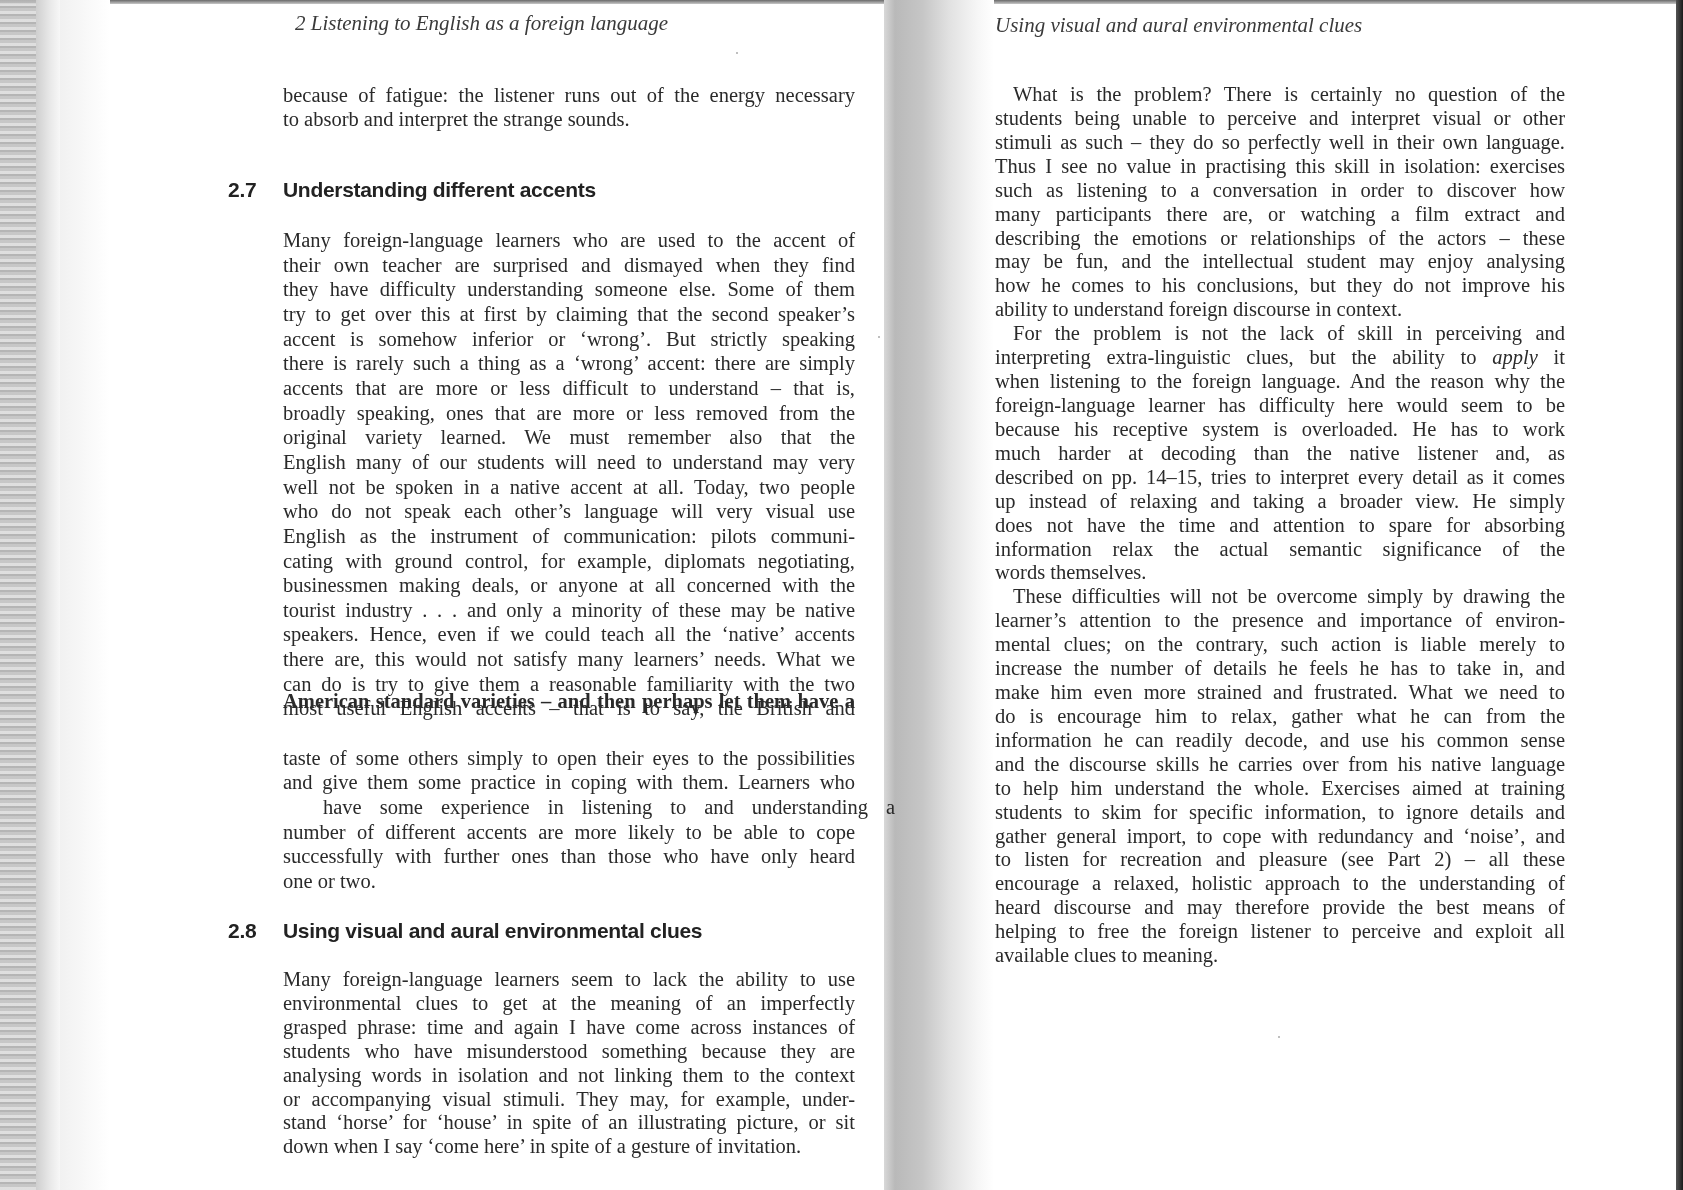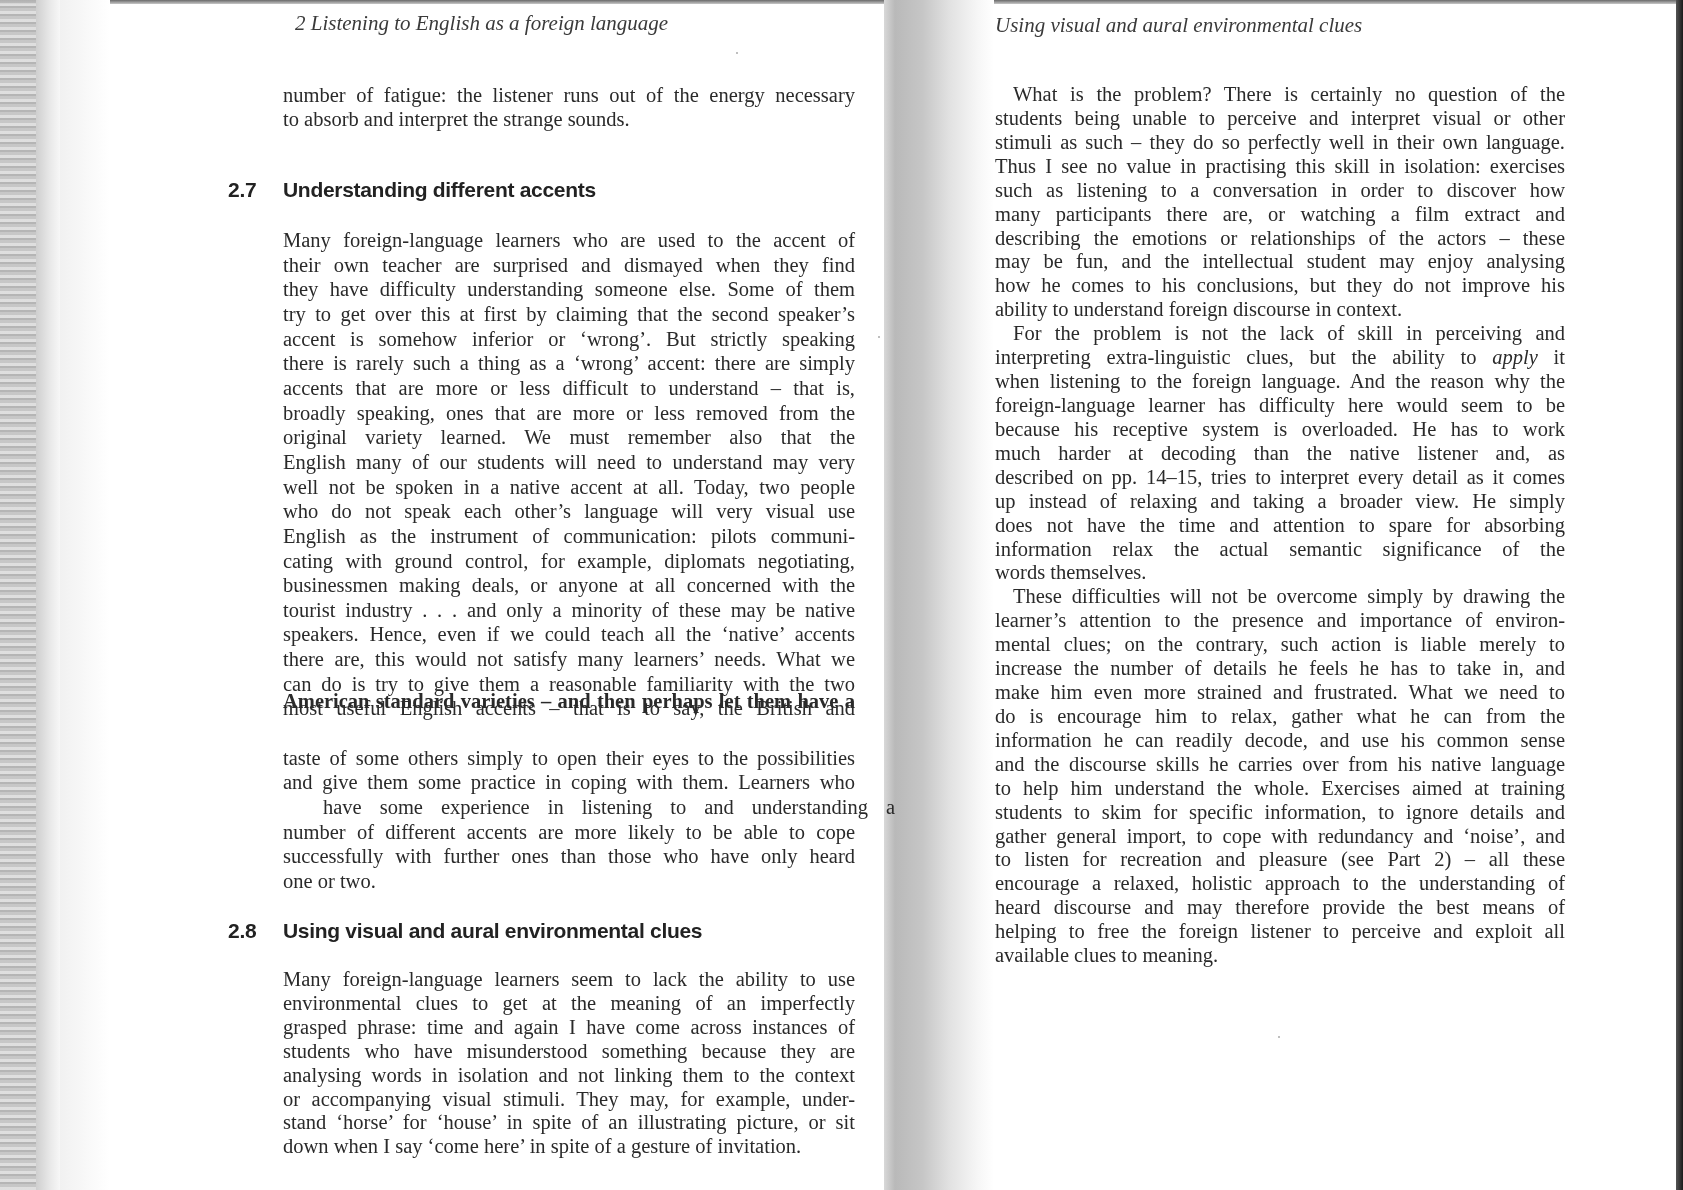--- a/index.html
+++ b/index.html
@@ -45,21 +45,21 @@
   <div class="top-border"></div>
   <div class="left-edge"></div>
   <div class="left-edge2"></div>
   <div class="left-edge3"></div>
   <div class="gutter"></div>
   <div class="right-edge"></div>
 
   <div class="col-left">
     <div class="running-head" style="left:295px; top:11px;">2  Listening to English as a foreign language</div>
 
-    <div class="line" style="top:83px;">number of fatigue: the listener runs out of the energy necessary</div>
+    <div class="line" style="top:83px;">because of fatigue: the listener runs out of the energy necessary</div>
     <div class="line last" style="top:107px;">to absorb and interpret the strange sounds.</div>
 
     <div class="sec-num" style="left:228px; top:178px;">2.7</div>
     <div class="sec-title" style="left:283px; top:178px;">Understanding different accents</div>
 
     <div id="s27">
         <div class="line" style="top: 228px;">Many foreign-language learners who are used to the accent of</div>
         <div class="line" style="top: 252.7px;">their own teacher are surprised and dismayed when they find</div>
         <div class="line" style="top: 277.3px;">they have difficulty understanding someone else. Some of them</div>
         <div class="line" style="top: 301.9px;">try to get over this at first by claiming that the second speaker’s</div>

